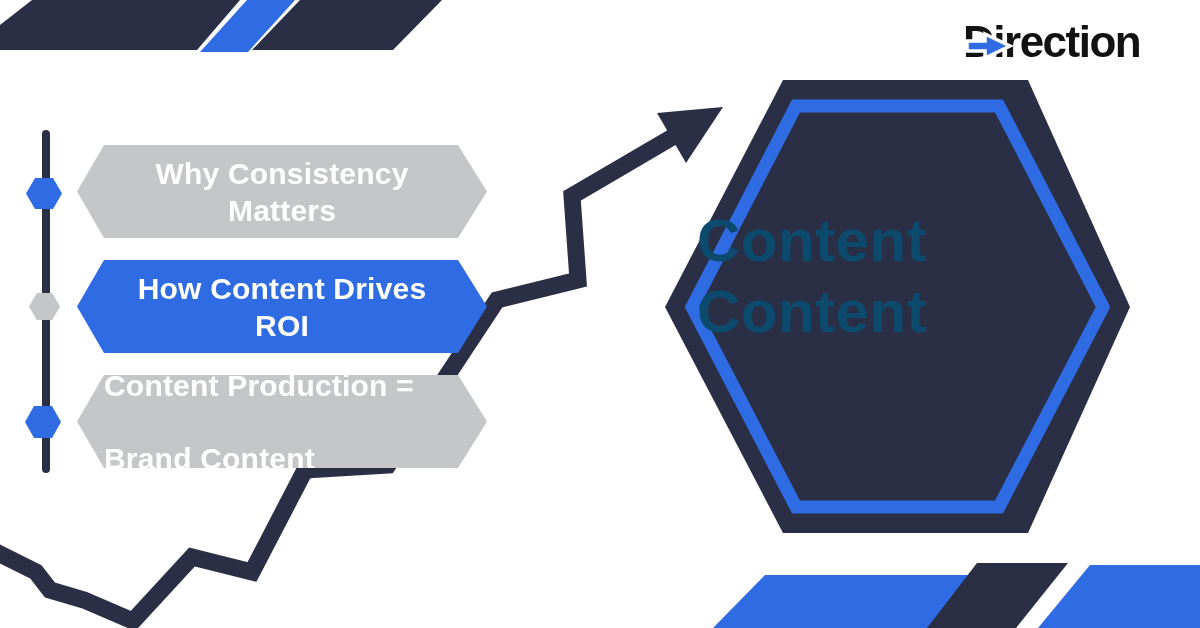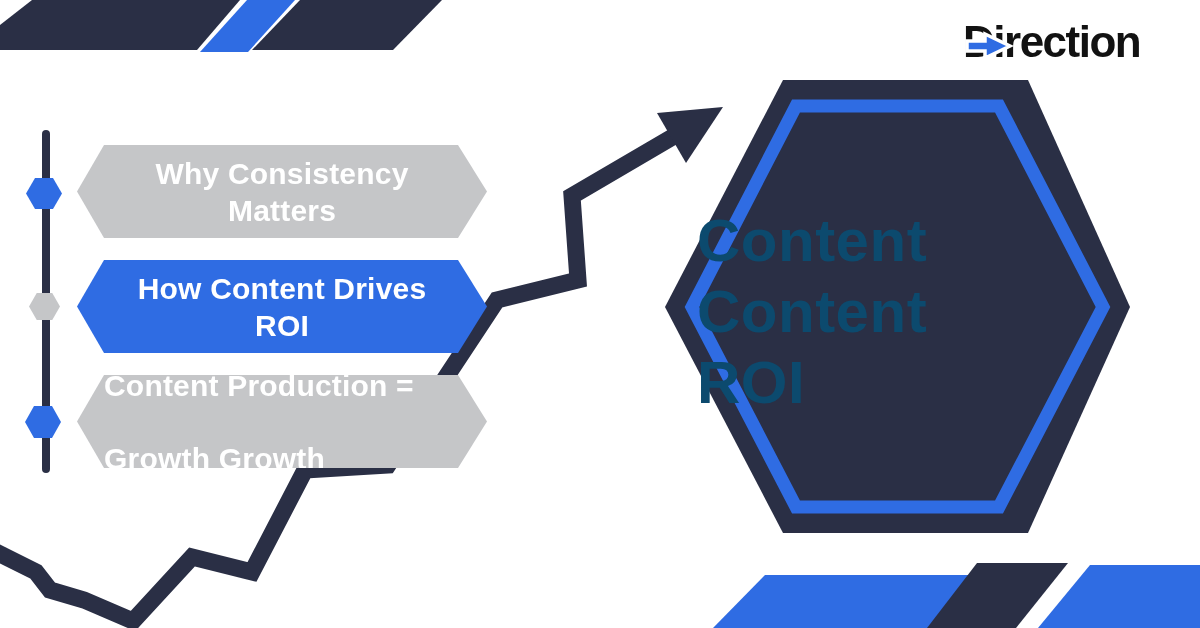--- a/index.html
+++ b/index.html
@@ -82,31 +82,30 @@
   <div class="abs mid banner gray center n1">
     <span>Why Consistency Matters</span>
       <span></span>
   </div>
   <div class="abs mid banner blue center n2">
     <span>How Content Drives ROI</span>
       <span></span>
   </div>
   <div class="abs mid banner gray left n3">
     <span>Content Production =</span>
-      <span>Growth Growth</span>
+      <span>Brand Content</span>
   </div>
 
   <svg class="abs mid" width="1200" height="628" viewBox="0 0 1200 628" style="left:0;top:0;">
     <polygon class="navy-fill" points="665,307 783,80 1028,80 1130,307 1028,533 783,533"></polygon>
     <polygon points="692,307 796,106 999,106 1103,307 999,507 796,507" fill="none" stroke="#2f6ce3" stroke-width="13"></polygon>
   </svg>
   <div class="abs top hex-title">
     <span>Content</span>
     <span>Content</span>
-    <span>ROI</span>
   </div>
 
   <div class="abs mid logo"><span>D</span><span>irection</span></div>
   <svg class="abs top logo-arrow" width="50" height="32" viewBox="0 0 50 32">
     <polygon points="2,11 20,11 20,4 45,16 20,28 20,21 2,21" fill="#2f6ce3" stroke="#ffffff" stroke-width="3.5" stroke-linejoin="miter"></polygon>
   </svg>
 
 </div>
 
 </body></html>

